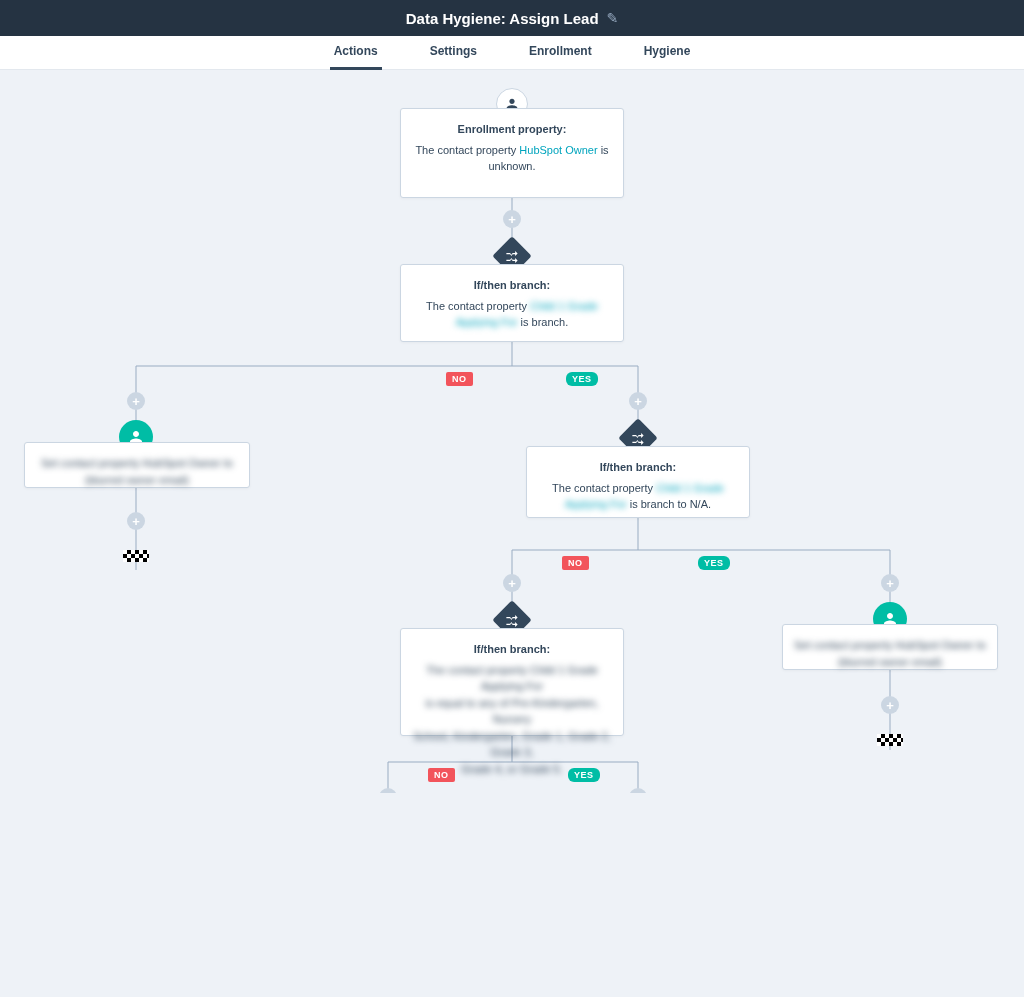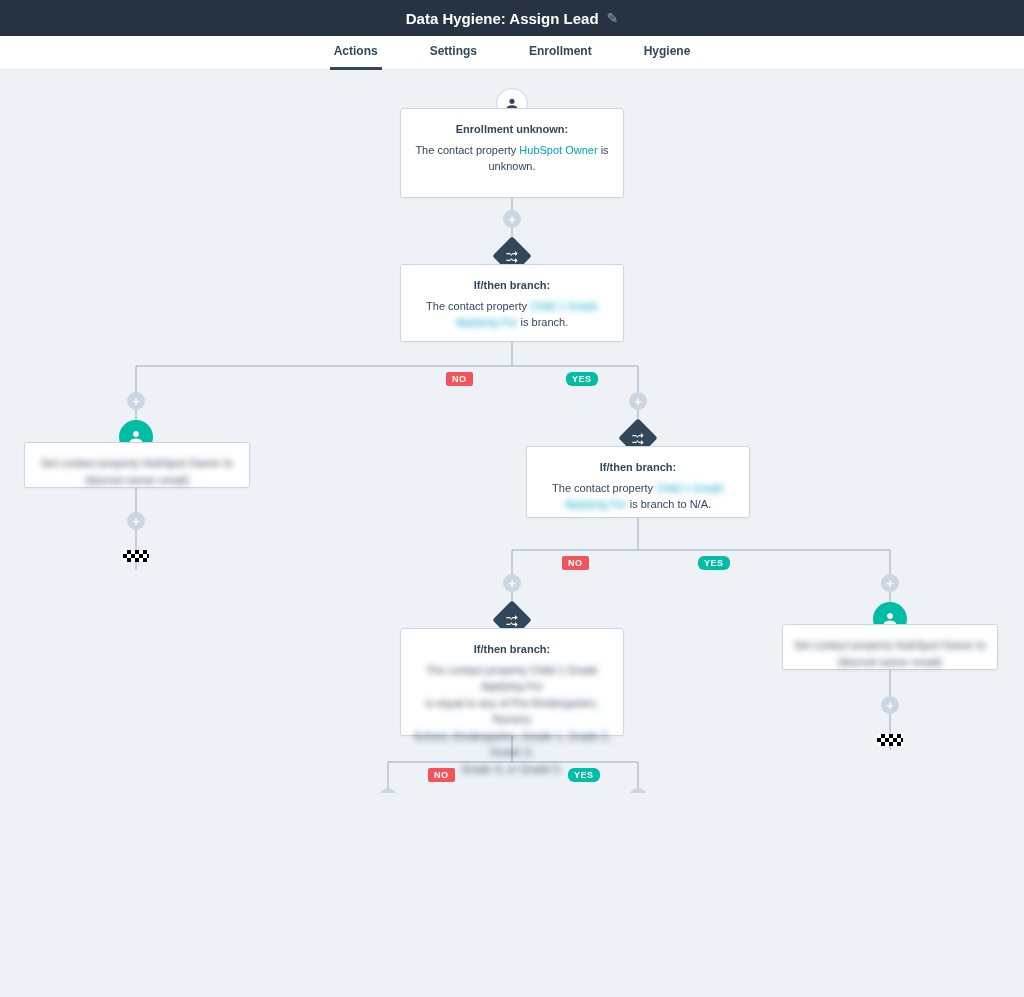--- a/index.html
+++ b/index.html
@@ -122,21 +122,21 @@
     <line x1="890" y1="600" x2="890" y2="680"></line>
   </svg>
 
   <div class="circle start" style="left:496px;top:18px;">
     <svg viewBox="0 0 24 24">
           <path d="M12 12c2.2 0 4-1.8 4-4s-1.8-4-4-4-4 1.8-4 4 1.8 4 4 4zm0 2c-2.7 0-8 1.3-8 4v2h16v-2c0-2.7-5.3-4-8-4z"></path>
         </svg>
   </div>
 
   <div class="card" style="left:400px;top:38px;width:224px;height:90px;">
-    <div class="ctitle">Enrollment unknown:</div>
+    <div class="ctitle">Enrollment property:</div>
     <div class="cbody">
       <span>The contact property </span><span class="clink">HubSpot Owner</span><span> is unknown.</span>
     </div>
   </div>
 
   <div class="plus" style="left:503px;top:140px;">+</div>
 
   <div class="diamond" style="left:498px;top:172px;">
     <svg viewBox="0 0 24 24">
           <path d="M17 3l4 4-4 4v-3h-4l-2 3-2-3H3V6h6l2 3 2-3h4V3zm0 14v-3l4 4-4 4v-3h-4l-2-3-2 3H3v-2h6l2-3 2 3h4z"></path>

